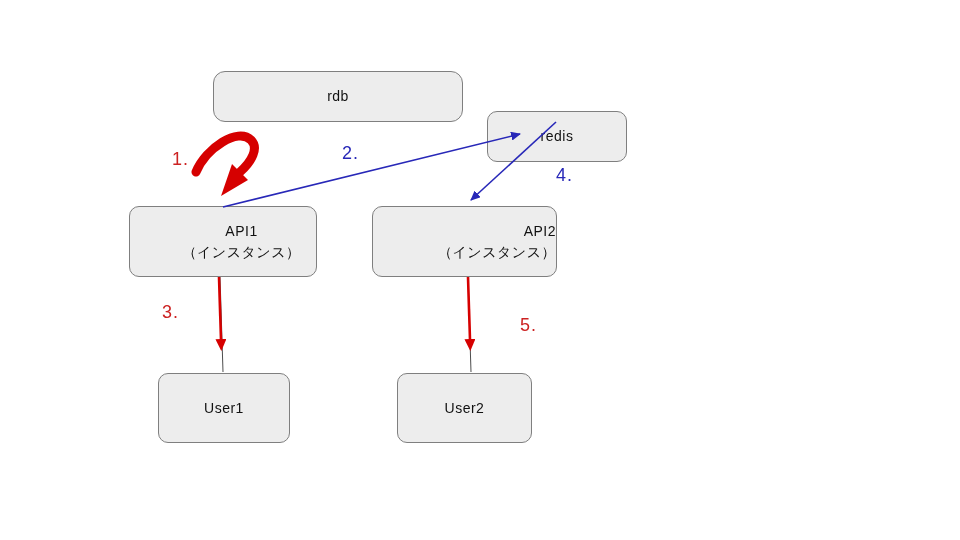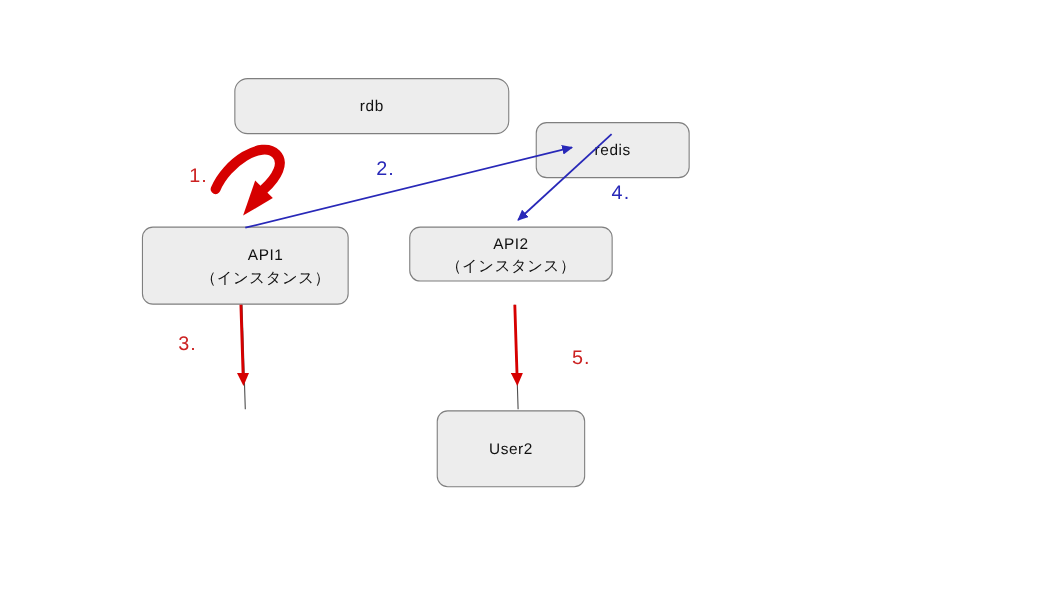--- a/index.html
+++ b/index.html
@@ -28,21 +28,21 @@
     color: #111111;
     font-size: 14px;
     line-height: 1.45;
     text-align: center;
     letter-spacing: 0.5px;
     z-index: 2;
   }
   #node-rdb   { left: 213px; top: 71px;  width: 250px; height: 51px; border-radius: 12px; }
   #node-redis { left: 487px; top: 71px;  width: 140px; height: 51px; margin-top: 40px; }
   #node-api1  { left: 129px; top: 206px; width: 188px; height: 71px; padding-left: 37px; }
-  #node-api2  { left: 372px; top: 206px; width: 185px; height: 50px; }
+  #node-api2  { left: 372px; top: 206px; width: 185px; height: 71px; align-items: flex-end; }
   #node-user1 { left: 158px; top: 373px; width: 132px; height: 70px; }
   #node-user2 { left: 397px; top: 373px; width: 135px; height: 70px; align-items: center; }
 
   .step-label {
     position: absolute;
     font-size: 18px;
     letter-spacing: 1px;
     z-index: 4;
   }
   .step-red  { color: #cc2222; }
@@ -79,20 +79,23 @@
   <div class="node" id="node-api1">
     <span>API1</span>
     <span>（インスタンス）</span>
   </div>
 
   <div class="node" id="node-api2">
     <span>API2</span>
     <span>（インスタンス）</span>
   </div>
 
+  <div class="node" id="node-user1">
+    <span>User1</span>
+  </div>
 
   <div class="node" id="node-user2">
     <span>User2</span>
   </div>
 
   <div class="step-label step-red" id="step-1">1.</div>
   <div class="step-label step-blue" id="step-2">2.</div>
   <div class="step-label step-red" id="step-3">3.</div>
   <div class="step-label step-blue" id="step-4">4.</div>
   <div class="step-label step-red" id="step-5">5.</div>

